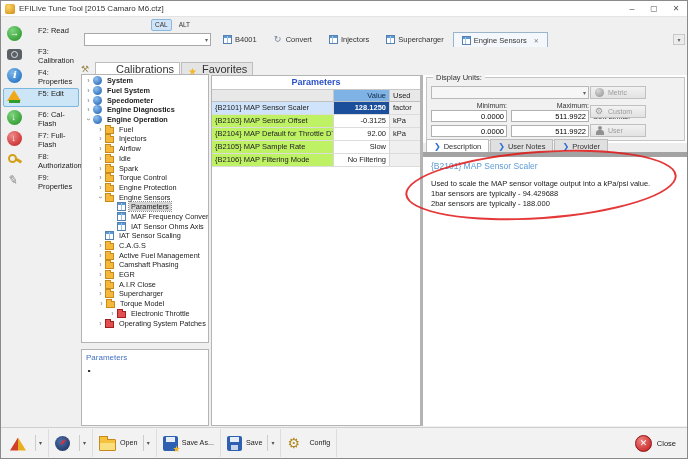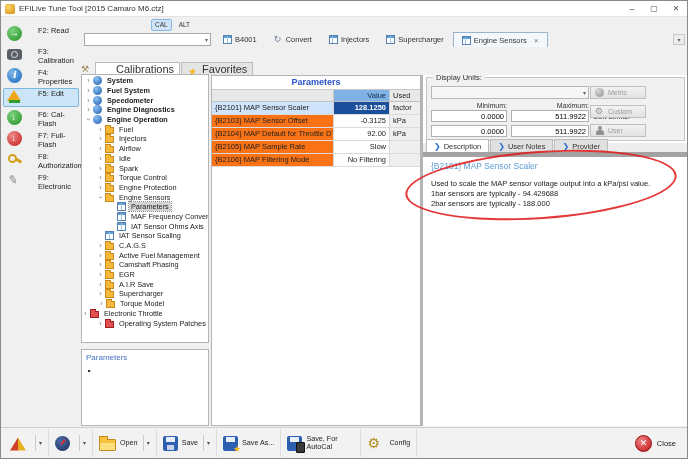--- a/index.html
+++ b/index.html
@@ -110,21 +110,21 @@
 
   
   .centerpanel{position:absolute;left:210px;top:74px;width:210px;height:351px;background:#fff;border:1px solid #b4b4b4;overflow:hidden;}
   .ptitle{text-align:center;color:#2a52c8;font-weight:bold;font-size:9px;height:13px;line-height:13px;}
   .thead,.trow{display:flex;height:13px;line-height:12px;font-size:7.5px;}
   .thead{border-top:1px solid #c8c8c8;border-bottom:1px solid #c0c0c0;}
   .h-name{width:122px;background:#e8e8e8;border-right:1px solid #c8c8c8;}
   .h-val{width:56px;background:#7fb2e5;color:#102a48;text-align:right;padding-right:3px;border-right:1px solid #c8c8c8;}
   .h-units{flex:1;background:#e8e8e8;padding-left:3px;}
   .trow{border-bottom:1px solid #dcdcdc;}
-  .c-name{width:122px;background:#f97316;border-right:1px solid #d8d8d8;padding-left:3px;overflow:hidden;white-space:nowrap;}
+  .c-name{width:122px;background:#bef264;border-right:1px solid #d8d8d8;padding-left:3px;overflow:hidden;white-space:nowrap;}
   .c-val{width:56px;text-align:right;padding-right:3px;background:#fff;border-right:1px solid #d8d8d8;}
   .c-units{flex:1;background:#efefef;padding-left:3px;}
   .trow.sel .c-name{background:#cfe3fa;}
   .trow.sel .c-val{background:#1b4e9b;color:#fff;font-weight:bold;}
 
   
   .rightpanel{position:absolute;left:421px;top:74px;width:266px;height:351px;background:#fff;border-left:1px solid #b4b4b4;}
   .dubox{position:absolute;left:3px;top:2px;right:3px;height:64px;background:#f1f1f1;border:1px solid #c4c4c4;padding:8px 4px 3px 4px;}
   .dulegend{position:absolute;left:6px;top:-5px;background:#f1f1f1;padding:0 3px;font-size:7.5px;color:#333;}
   .durow{display:flex;align-items:center;gap:4px;margin-bottom:3px;}
@@ -366,21 +366,21 @@
       <div class="sbtn">
         <span class="sbico ico-fullflash"></span>
         <span>F7: Full-Flash</span>
       </div>
       <div class="sbtn">
         <span class="sbico ico-auth"></span>
         <span>F8: Authorization</span>
       </div>
       <div class="sbtn">
         <span class="sbico ico-script"></span>
-        <span>F9: Electronic</span>
+        <span>F9: Properties</span>
       </div>
     </div>
 
   <div class="treepanel">
 
   <div class="titem bold" style="padding-left: 3px;">
         <span class="texp">›</span>
         <span class="tico ico-globe"></span>
         <span class="tlabel">System</span>
       </div>
@@ -480,33 +480,33 @@
         <span class="tlabel">Camshaft Phasing</span>
       </div>
       <div class="titem" style="padding-left: 15px;">
         <span class="texp">›</span>
         <span class="tico ico-folder"></span>
         <span class="tlabel">EGR</span>
       </div>
       <div class="titem" style="padding-left: 15px;">
         <span class="texp">›</span>
         <span class="tico ico-folder"></span>
-        <span class="tlabel">A.I.R Save</span>
+        <span class="tlabel">A.I.R Close</span>
       </div>
       <div class="titem" style="padding-left: 15px;">
         <span class="texp">›</span>
         <span class="tico ico-folder"></span>
         <span class="tlabel">Supercharger</span>
       </div>
       <div class="titem" style="padding-left: 16px;">
         <span class="texp">›</span>
         <span class="tico ico-folder"></span>
         <span class="tlabel">Torque Model</span>
       </div>
-      <div class="titem" style="padding-left: 0;">
+      <div class="titem" style="padding-left: 27px;">
         <span class="texp">›</span>
         <span class="tico ico-redfolder"></span>
         <span class="tlabel">Electronic Throttle</span>
       </div>
       <div class="titem" style="padding-left: 15px;">
         <span class="texp">›</span>
         <span class="tico ico-redfolder"></span>
         <span class="tlabel">Operating System Patches</span>
       </div>
     </div>
@@ -639,34 +639,29 @@
         <span class="bbtn caret">
           <span class="bic ico-scan"></span>
           <span class="blabel"></span>
           <span class="car"></span>
         </span>
         <span class="bbtn caret">
           <span class="bic ico-open"></span>
           <span class="blabel">Open</span>
           <span class="car"></span>
         </span>
+        <span class="bbtn">
+          <span class="bic ico-saveas"></span>
+          <span class="blabel">Save As...</span>
+
+        </span>
         <span class="bbtn caret">
           <span class="bic ico-save"></span>
           <span class="blabel">Save</span>
           <span class="car"></span>
-        </span>
-        <span class="bbtn">
-          <span class="bic ico-saveas"></span>
-          <span class="blabel">Save As...</span>
-
-        </span>
-        <span class="bbtn">
-          <span class="bic ico-autocal"></span>
-          <span class="blabel">Save, For AutoCal</span>
-
         </span>
         <span class="bbtn">
           <span class="bic ico-config"></span>
           <span class="blabel">Config</span>
 
         </span>
       </span>
     <span class="closewrap">
       <span class="bic ico-closebig"></span>
       <span class="closelabel">Close</span>

